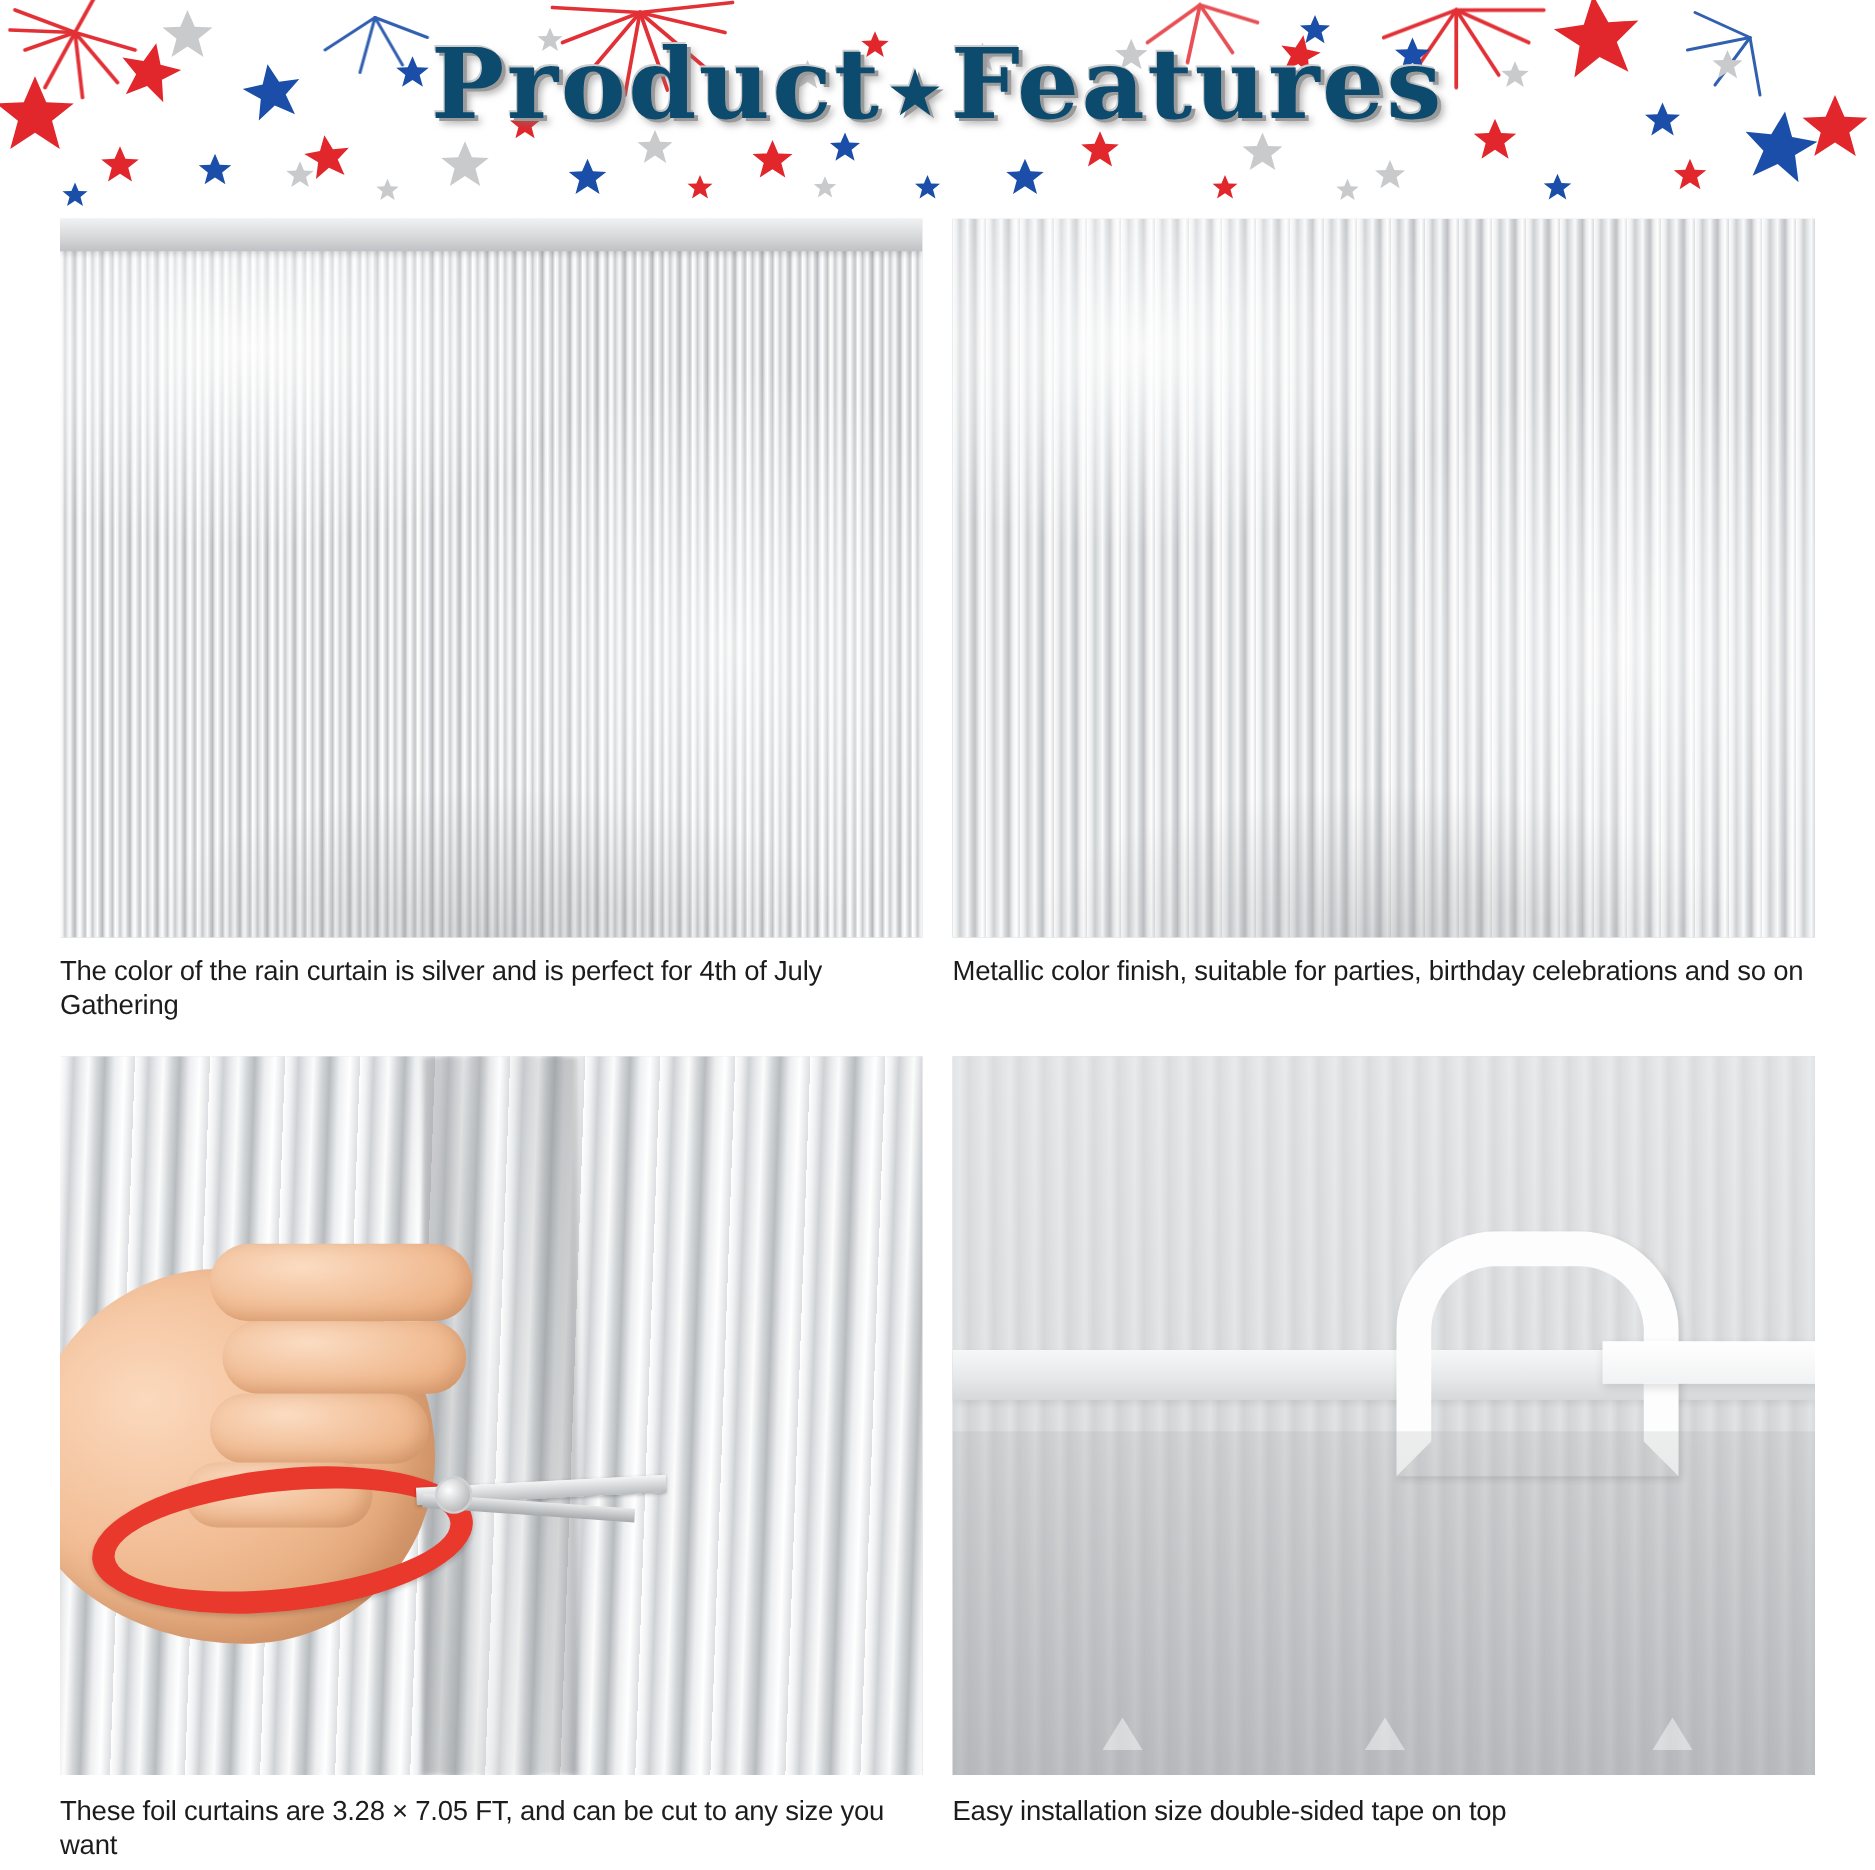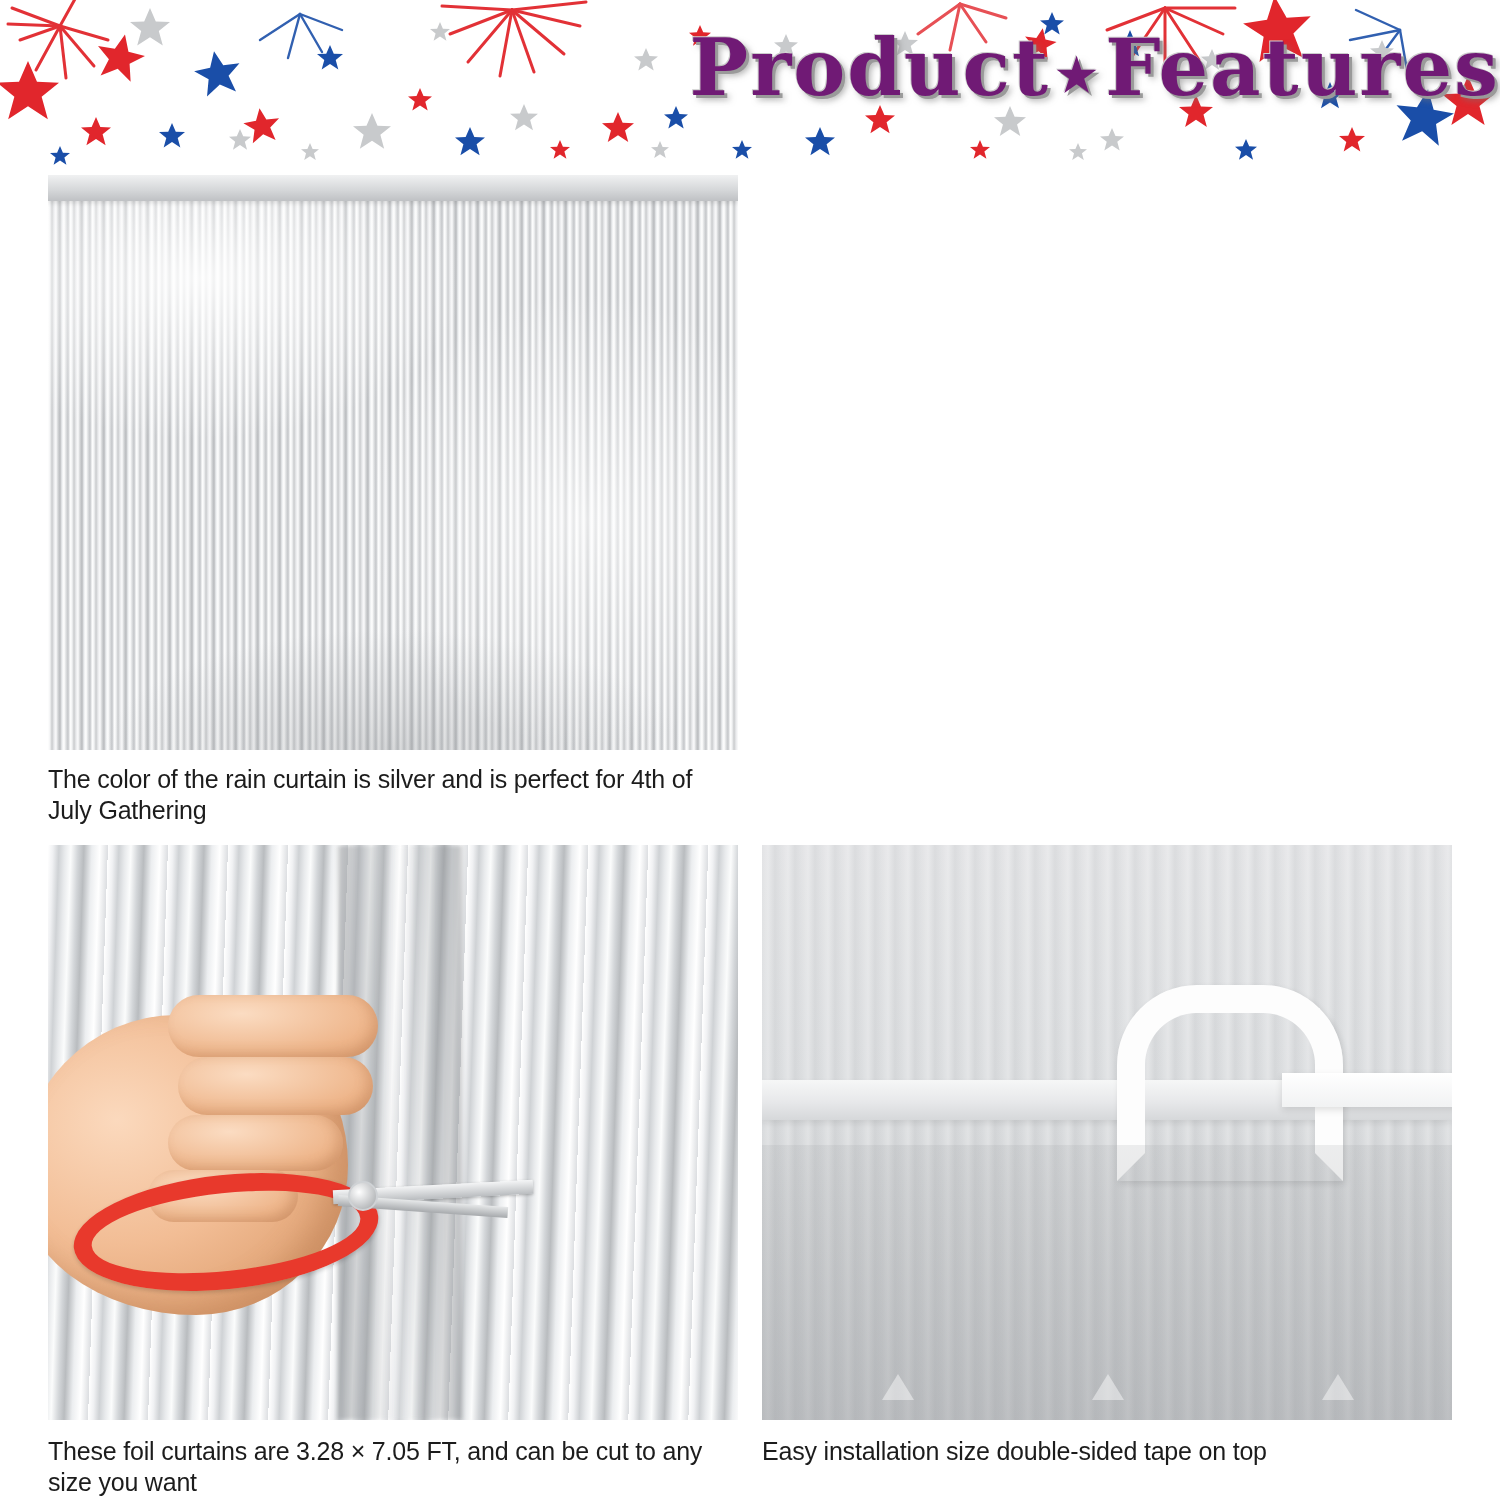--- a/index.html
+++ b/index.html
@@ -20,26 +20,26 @@
     position: absolute;
     left: 0; top: 0;
     width: 1500px;
     height: 170px;
     overflow: hidden;
   }
   .header-title {
     position: absolute;
     left: 0; top: 22px;
     width: 1500px;
-    text-align: right;
+    text-align: center;
     font-family: "DejaVu Serif", serif;
     font-weight: bold;
     font-size: 78px;
     letter-spacing: 2px;
-    color: #701a75;
+    color: #0c4a6e;
     text-shadow:
       3px 3px 0 #9a9a9a,
       5px 5px 6px rgba(120,120,120,0.55),
       -1px -1px 0 #cfcfcf;
     z-index: 5;
     white-space: nowrap;
   }
   .header-title .sep {
     font-size: 46px;
     vertical-align: middle;
@@ -72,21 +72,21 @@
 
   .photo {
     width: 690px;
     height: 575px;
     position: relative;
     overflow: hidden;
     background: #d9dadc;
   }
   .caption {
     margin-top: 14px;
-    font-size: 25px;
+    font-size: 22px;
     line-height: 1.22;
     color: #1c1c1c;
     font-family: "Liberation Sans", sans-serif;
     letter-spacing: -0.2px;
   }
   .caption-bottom {
     margin-top: 16px;
   }
 
   
@@ -377,20 +377,27 @@
 
   <div class="cell cell-tl">
     <div class="photo">
       <div class="fringe"></div>
       <div class="fringe-sheen"></div>
       <div class="fringe-top"></div>
     </div>
     <div class="caption">The color of the rain curtain is silver and is perfect for 4th of July Gathering</div>
   </div>
 
+  <div class="cell cell-tr">
+    <div class="photo">
+      <div class="fringe soft"></div>
+      <div class="fringe-sheen"></div>
+    </div>
+    <div class="caption">Metallic color finish, suitable for parties, birthday celebrations and so on</div>
+  </div>
 
   <div class="cell cell-bl">
     <div class="photo">
       <div class="cut-photo"></div>
       <div class="cut-dark-band"></div>
       <div class="hand"></div>
       <div class="finger f1"></div>
       <div class="finger f2"></div>
       <div class="finger f3"></div>
       <div class="finger f4"></div>

